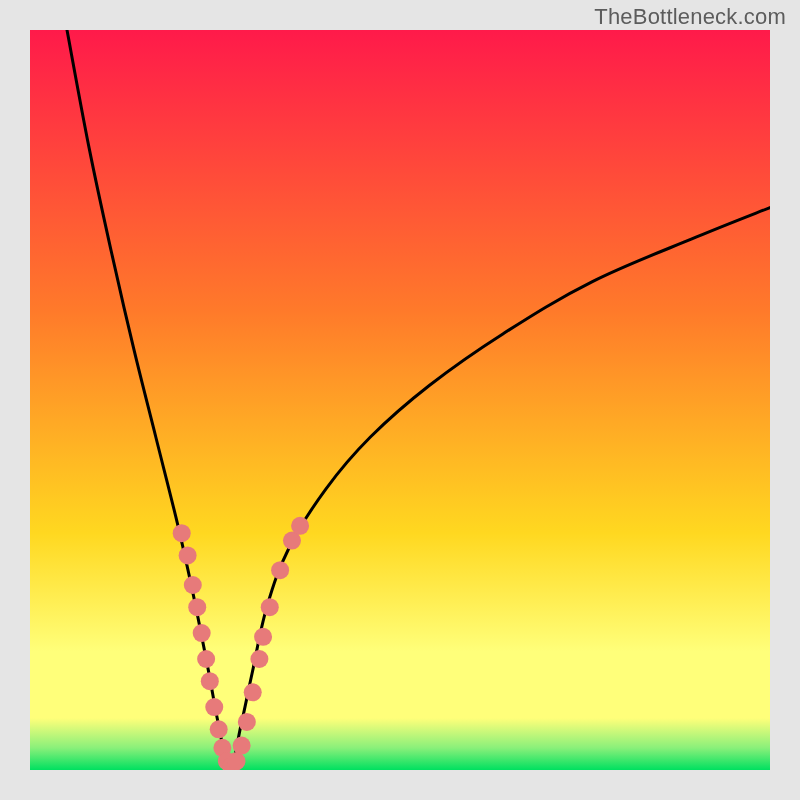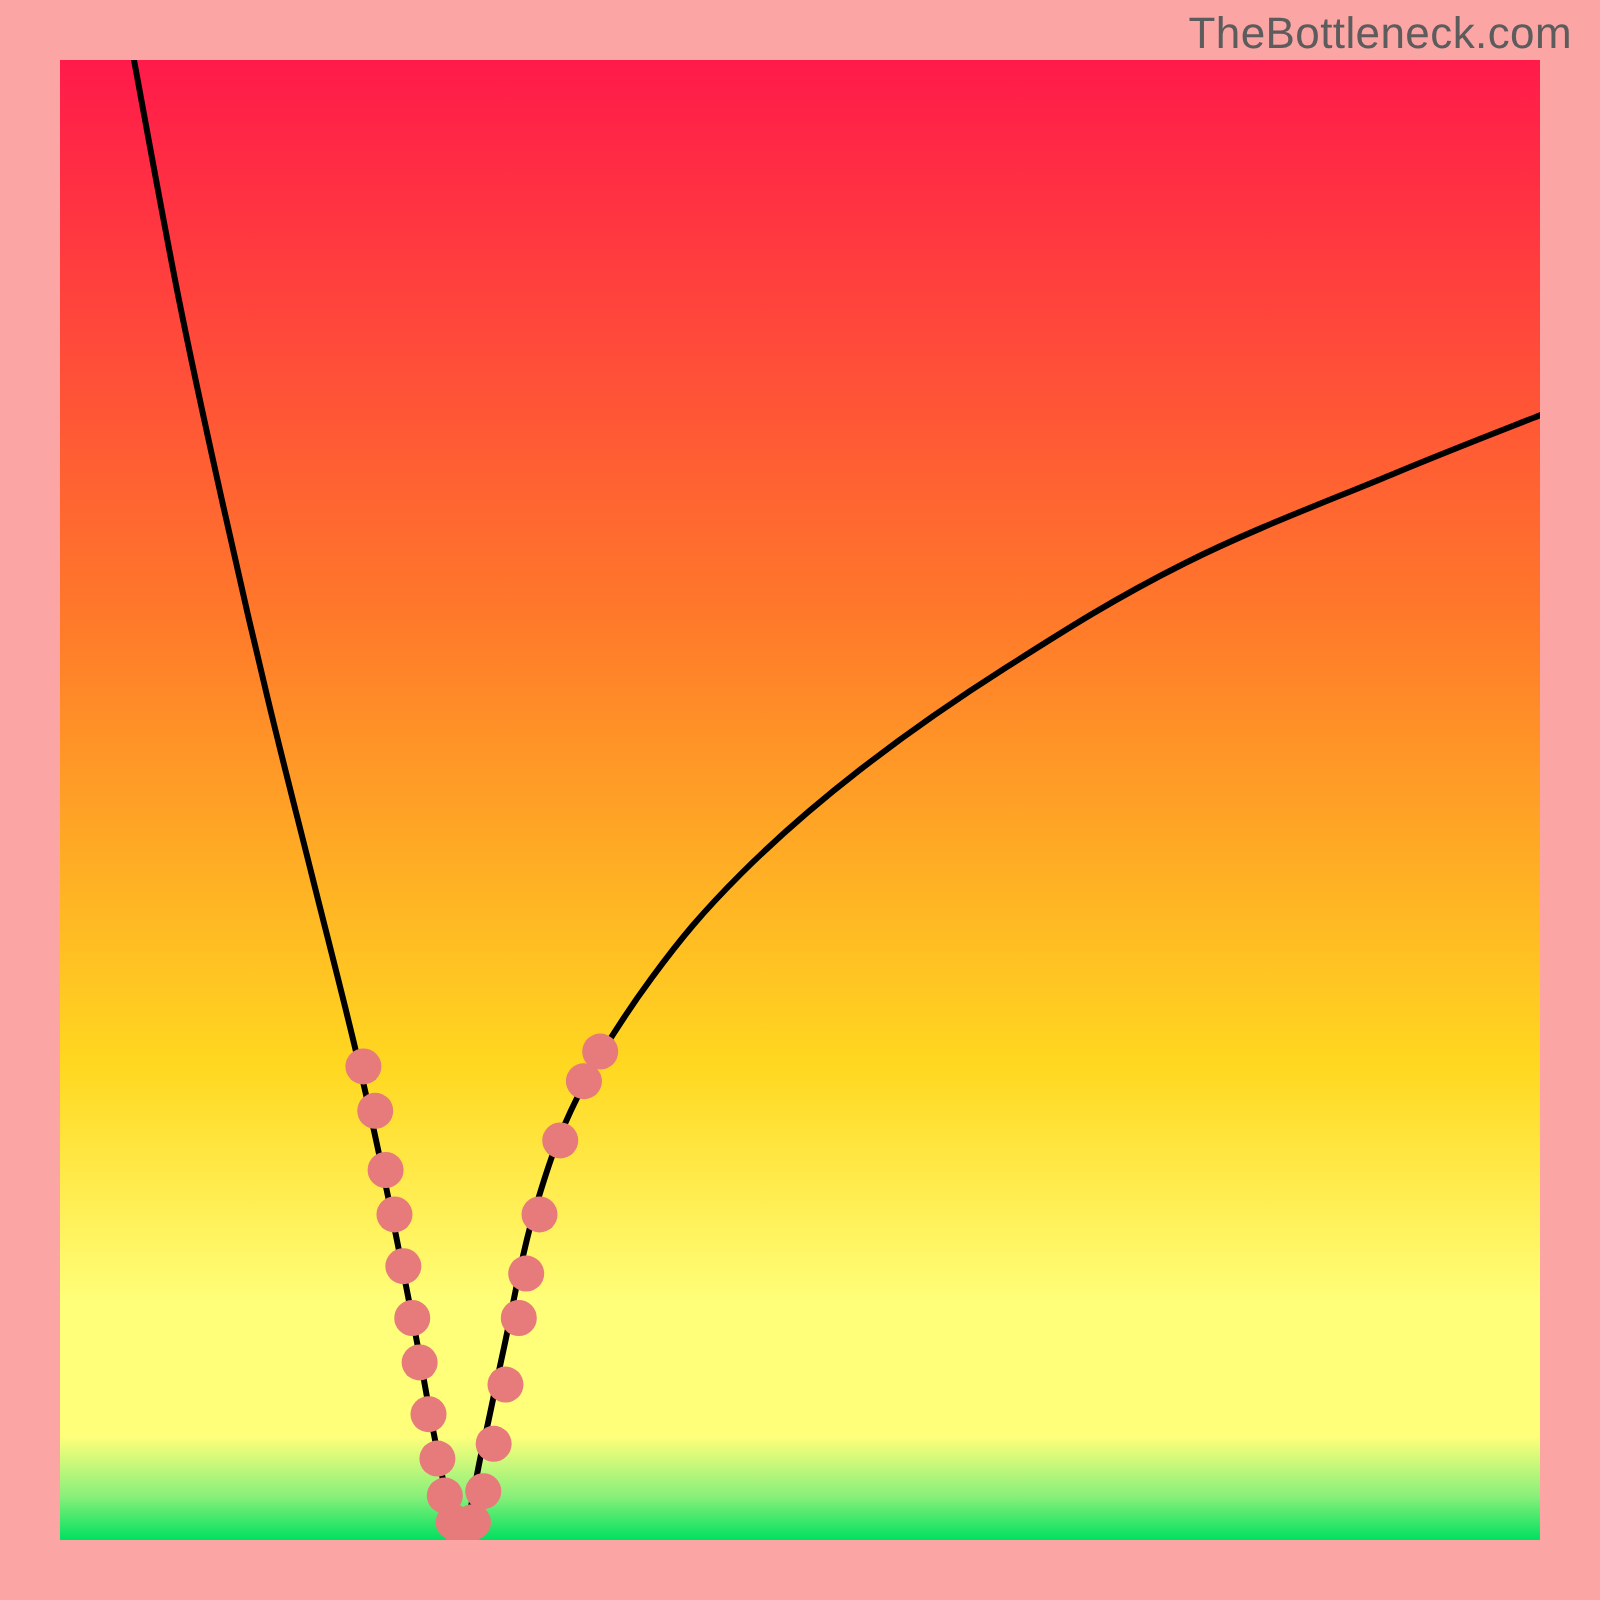--- a/index.html
+++ b/index.html
@@ -7,21 +7,21 @@
     padding: 0;
     width: 800px;
     height: 800px;
     overflow: hidden;
     background: #000;
     font-family: Arial, Helvetica, sans-serif;
   }
   .frame {
     position: absolute;
     inset: 0;
-    background: #fca5a5;
+    background: #e5e5e5;
   }
   .plot {
     position: absolute;
     left: 30px;
     top: 30px;
     width: 740px;
     height: 740px;
     overflow: hidden;
   }
   .watermark {

